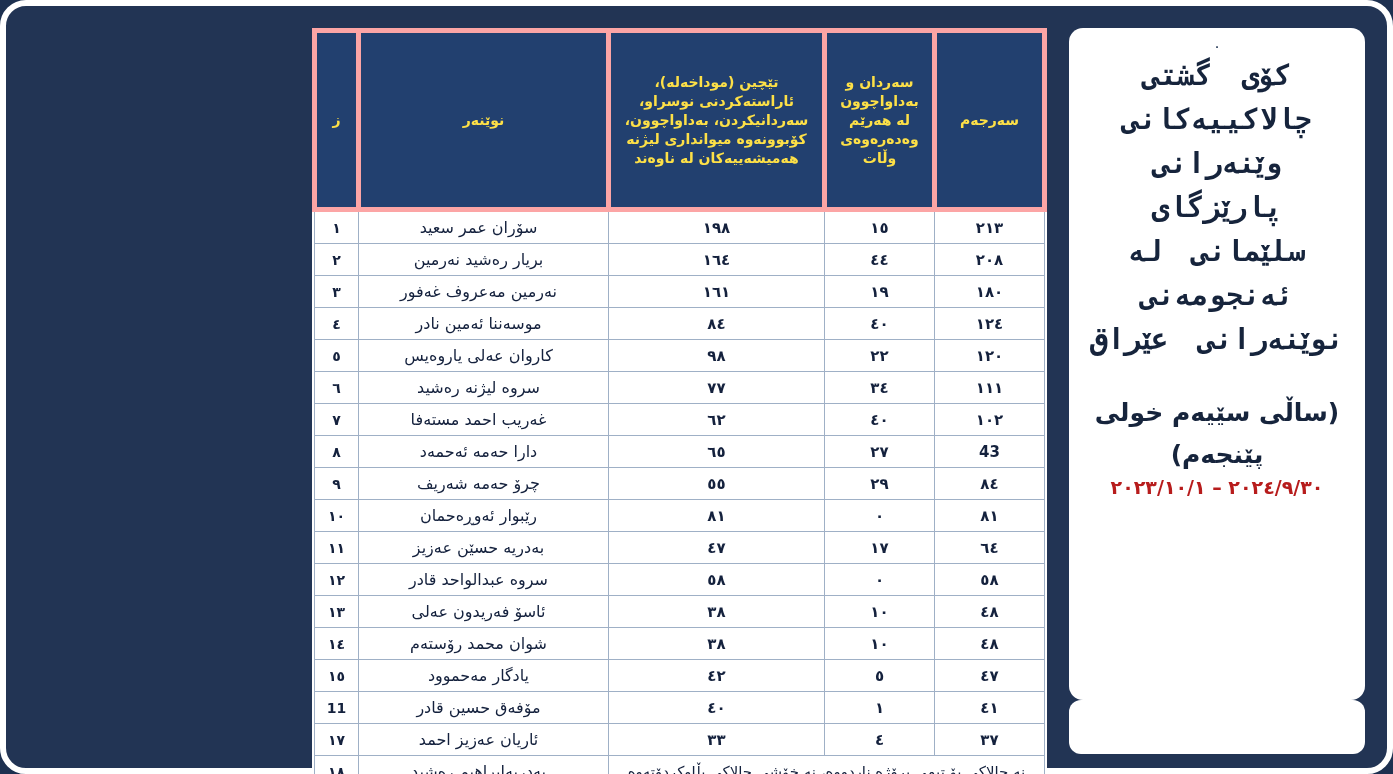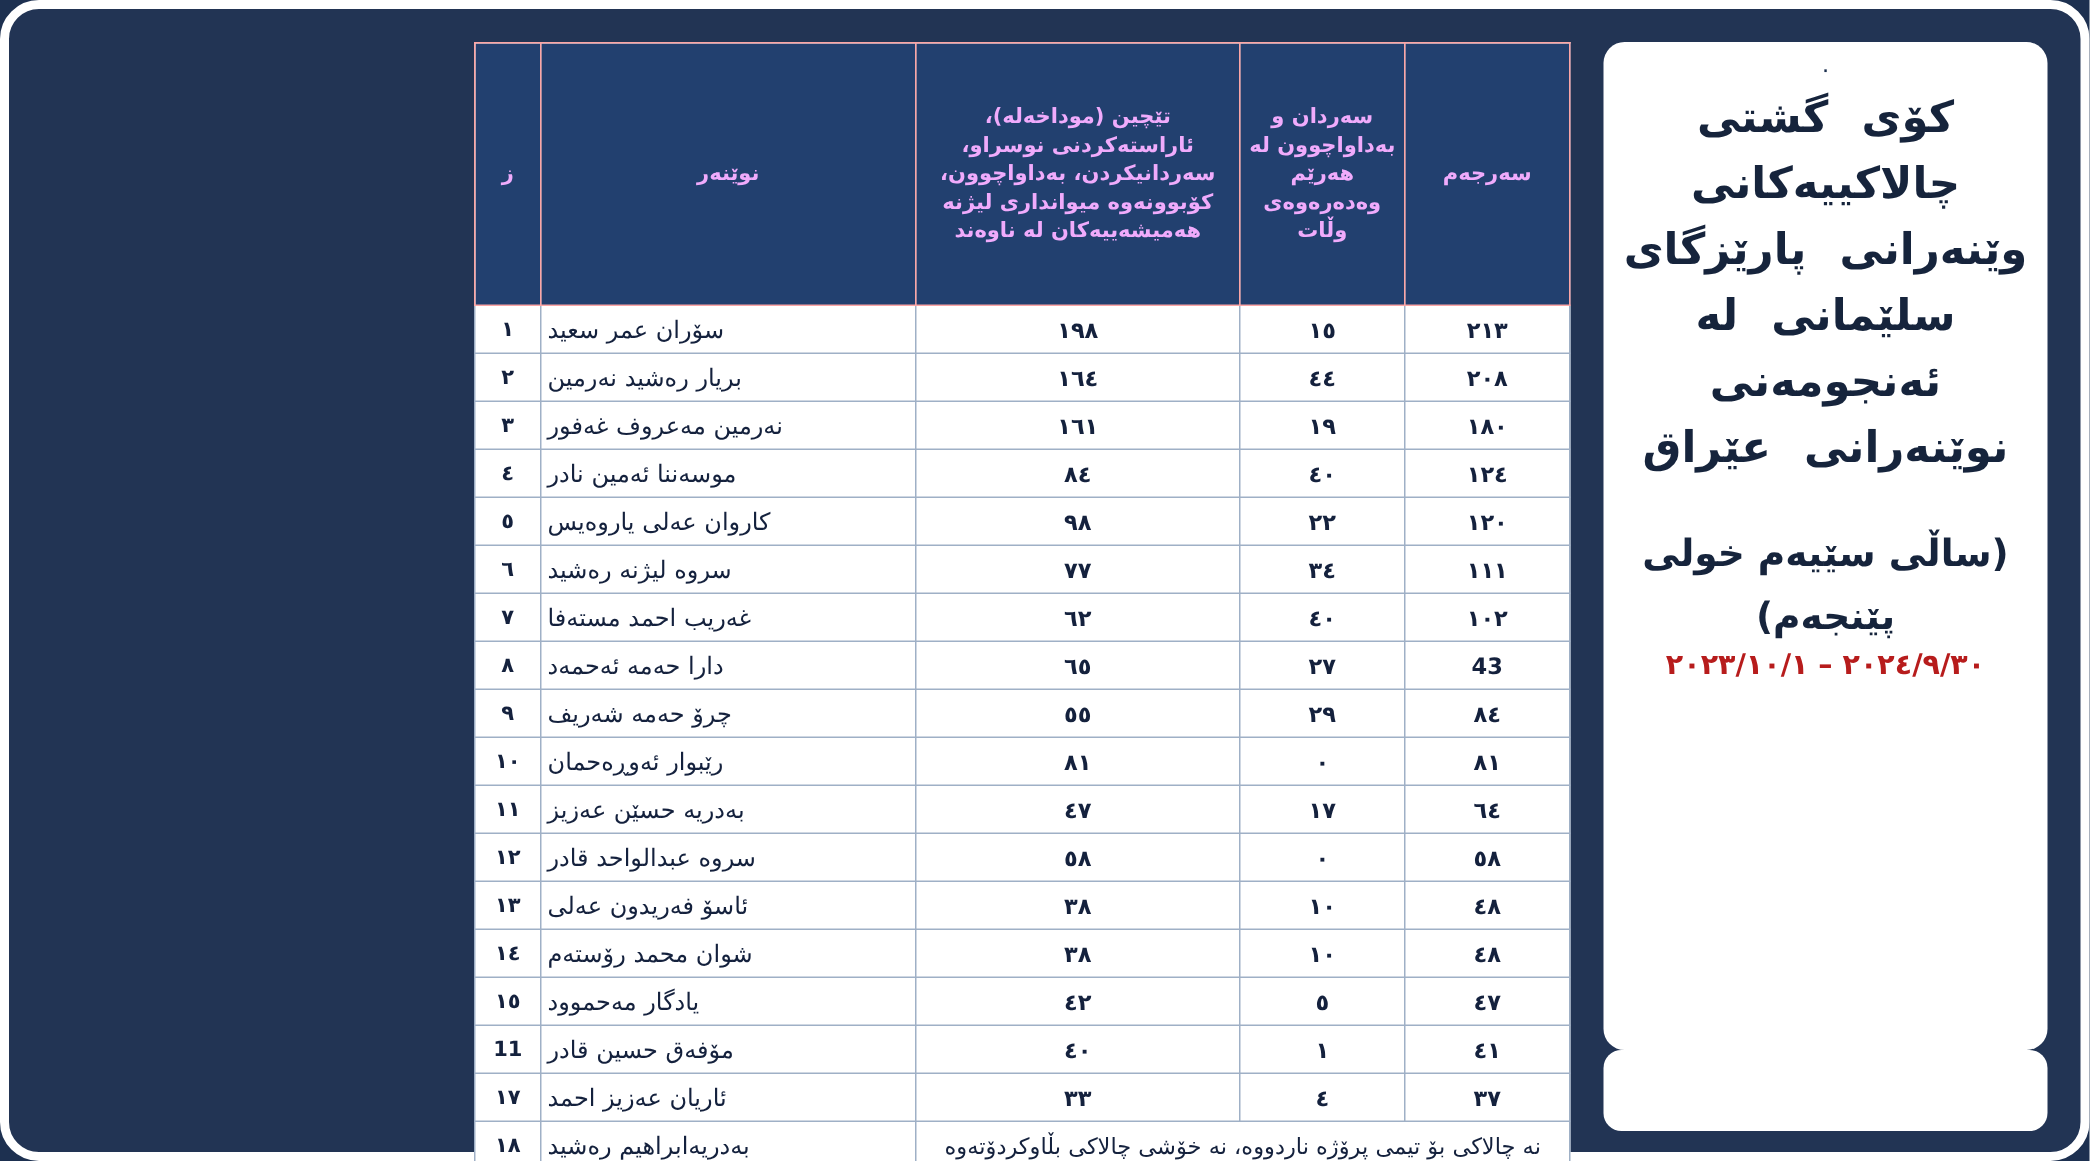--- a/index.html
+++ b/index.html
@@ -36,20 +36,21 @@
     color:#1b2f4e;
     margin:0 0 2px 0;
   }
   .title-main{
     font-size:29px;
     font-weight:bold;
     line-height:44px;
     color:#16243c;
     margin:0;
     word-spacing:12px;
+    font-family:Liberation Mono, monospace;
   }
   .title-sub{
     font-size:25px;
     font-weight:bold;
     line-height:42px;
     color:#16243c;
     margin-top:28px;
   }
   .title-date{
     font-size:19px;
@@ -80,34 +81,34 @@
     color:#14213d;
   }
   th,td{
     border:1px solid #9fb0c6;
     text-align:center;
     vertical-align:middle;
     padding:2px 4px;
   }
   thead th{
     background:#22406f;
-    color:#f0abfc;
+    color:#fde047;
     font-weight:bold;
     font-size:14px;
     line-height:19px;
     height:170px;
-    border:1px solid #fca5a5;
+    border:5px solid #fca5a5;
   }
   col.c-no{width:44px;}
   col.c-name{width:250px;}
   col.c-mid{width:216px;}
   col.c-visit{width:110px;}
   col.c-total{width:110px;}
   tbody td{height:27px;font-weight:bold;}
-  td.name{ text-align:left; padding-right:14px; font-weight:normal; font-size:16px;}
+  td.name{ text-align:center; padding-right:14px; font-weight:normal; font-size:16px;}
   td.no{font-size:14px;}
   .row-note{
     text-align:center;
     font-size:15px;
     font-weight:normal;
   }
 </style>
 </head>
 <body>
 

